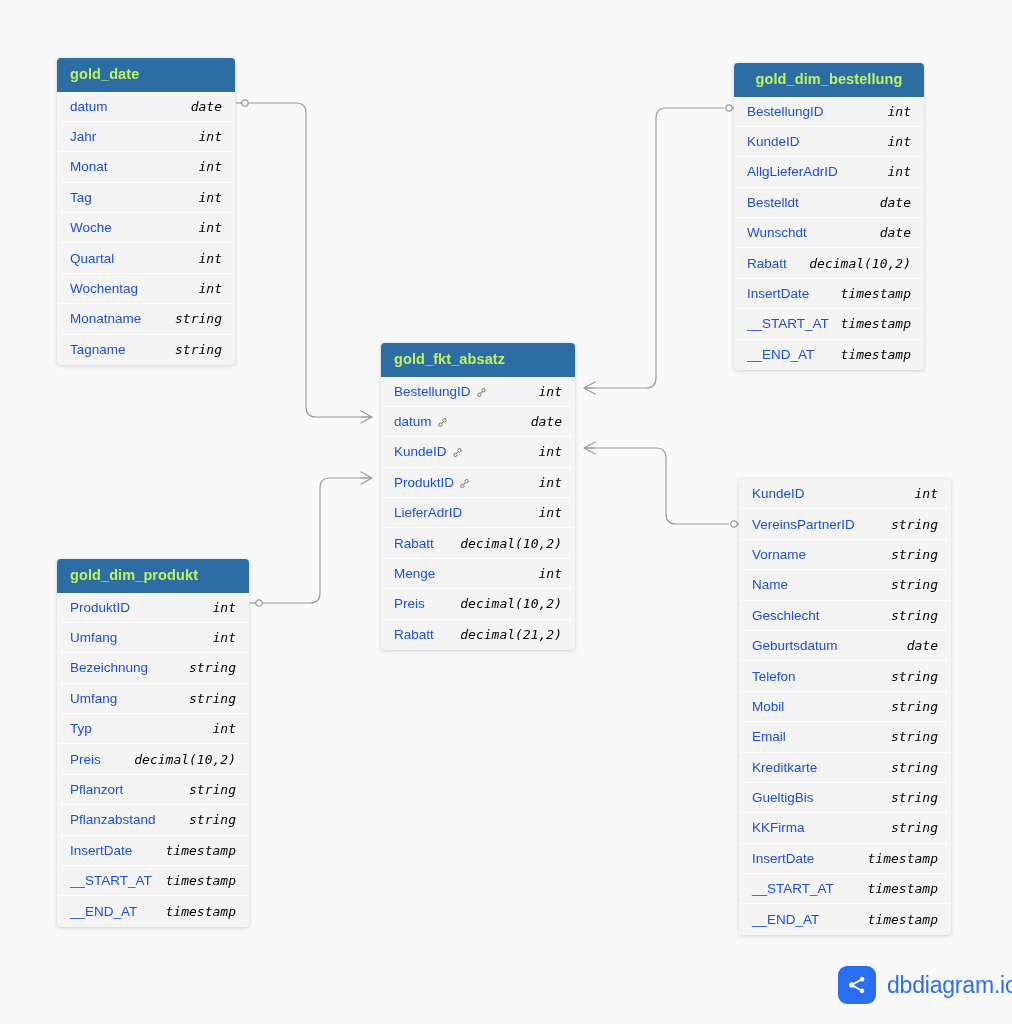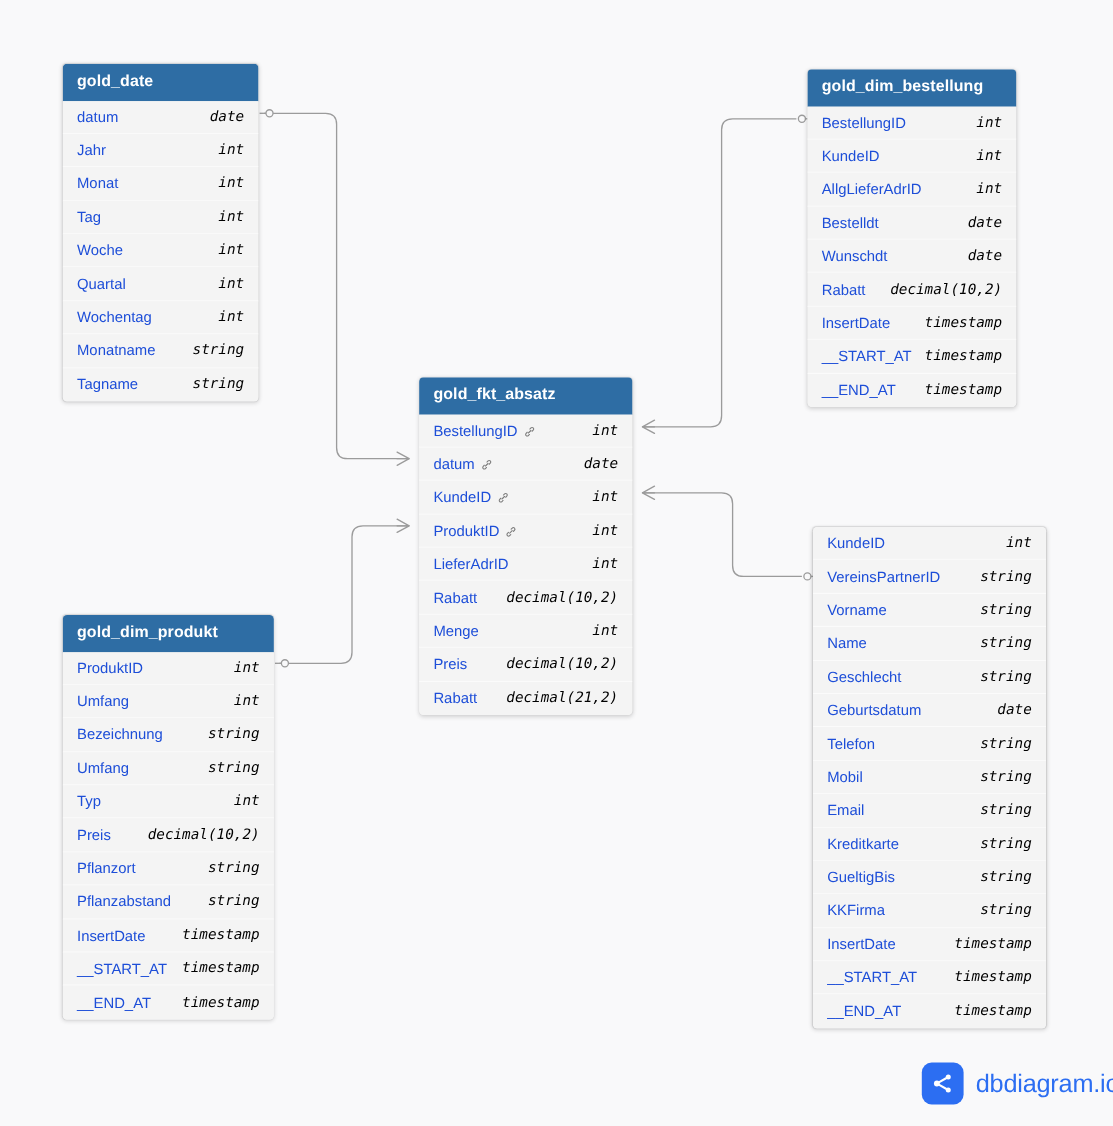--- a/index.html
+++ b/index.html
@@ -23,21 +23,21 @@
   .table-card {
     position: absolute;
     border-radius: 4px;
     background: #f4f4f4;
     box-shadow: 0 1px 4px rgba(0,0,0,0.16), 0 0 1px rgba(0,0,0,0.10);
     overflow: hidden;
     z-index: 5;
   }
   .table-header {
     background: #2e6da4;
-    color: #ffffff;
+    color: #bef264;
     font-size: 14.5px;
     font-weight: bold;
     padding: 9px 13px 10px 13px;
     letter-spacing: 0.1px;
     line-height: 1;
   }
   .field-row {
     display: flex;
     align-items: center;
     justify-content: space-between;
@@ -173,21 +173,21 @@
           </span>
           <span class="field-type">string</span>
         </div>
         <div class="field-row">
           <span class="field-name">
             <span>Tagname</span>
           </span>
           <span class="field-type">string</span>
         </div>
       </div>
-      <div class="table-card" style="left: 734px; top: 63px; width: 190px;">
+      <div class="table-card" style="left: 734px; top: 63px; width: 190px; text-align: center;">
         <div class="table-header">gold_dim_bestellung</div>
         <div class="field-row">
           <span class="field-name">
             <span>BestellungID</span>
           </span>
           <span class="field-type">int</span>
         </div>
         <div class="field-row">
           <span class="field-name">
             <span>KundeID</span>

